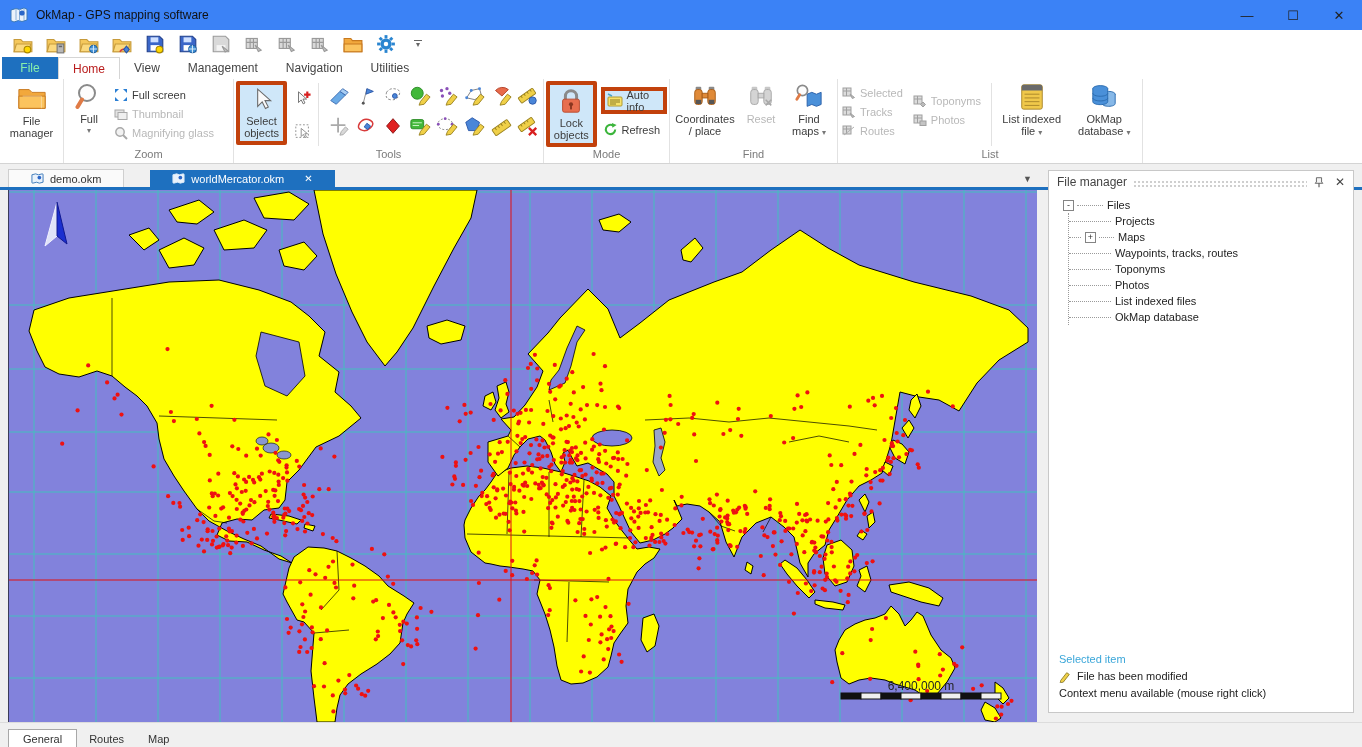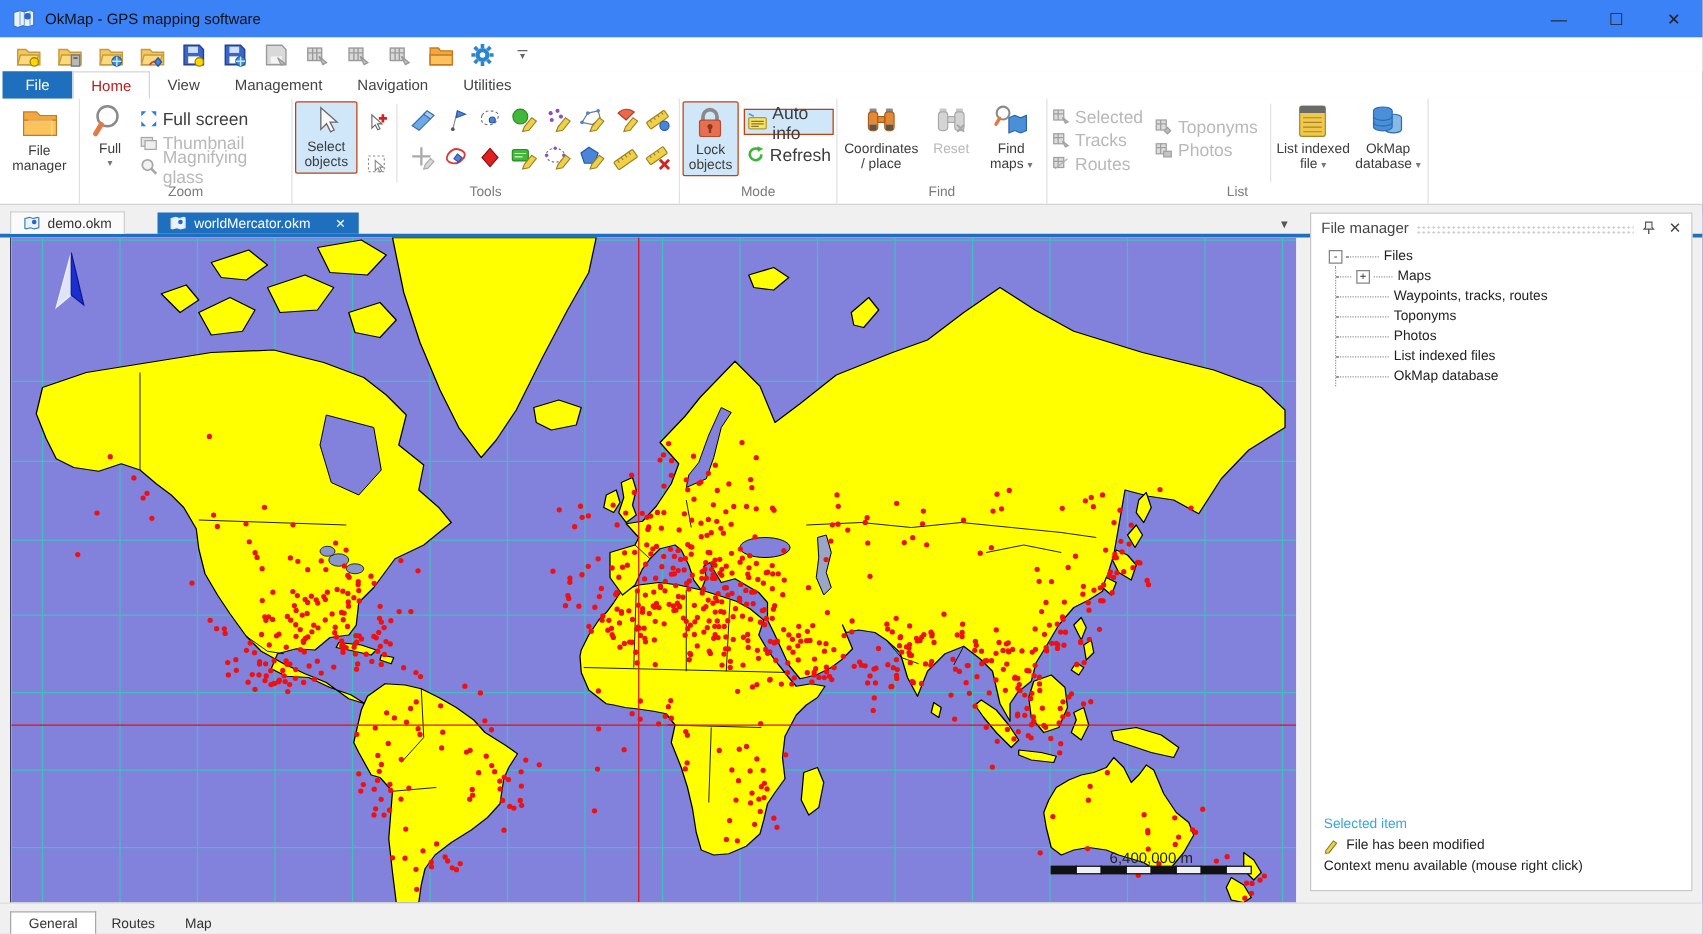--- a/index.html
+++ b/index.html
@@ -11,40 +11,40 @@
   .title{font-size:12px;color:#111;}
   .wincontrols{margin-left:auto;display:flex;height:30px;}
   .winbtn{width:46px;height:30px;display:flex;align-items:center;justify-content:center;color:#222;font-size:13px;cursor:default;}
   
   .qat{position:absolute;left:0;top:30px;width:1362px;height:27px;background:#fff;display:flex;align-items:center;padding-left:12px;gap:11px;}
   .qicon{width:22px;height:22px;display:flex;align-items:center;justify-content:center;}
   .qat .overflow{display:flex;flex-direction:column;align-items:center;color:#666;font-size:8px;line-height:4px;margin-left:6px;}
   .qat .overflow b{display:block;width:8px;border-top:1px solid #666;margin-bottom:2px;}
   
   .tabrow{position:absolute;left:0;top:57px;width:1362px;height:22px;background:#fff;display:flex;align-items:flex-end;}
-  .ftab{background:#1e70bf;color:#ffffff;width:56px;height:22px;display:flex;align-items:center;justify-content:center;margin-left:2px;}
+  .ftab{background:#1e70bf;color:#86efac;width:56px;height:22px;display:flex;align-items:center;justify-content:center;margin-left:2px;}
   .rtab{padding:3px 14px;height:22px;box-sizing:border-box;display:flex;align-items:center;color:#444;}
   .rtab.active{background:#fff;color:#b91c1c;border:1px solid #d5d5d5;border-bottom:none;}
   
   .ribbon{position:absolute;left:0;top:79px;width:1362px;height:84px;background:#fff;border-bottom:1px solid #d4d4d4;display:flex;}
   .grp{height:84px;border-right:1px solid #e2e2e2;display:flex;flex-direction:column;box-sizing:border-box;padding:2px 2px 0 2px;}
   .gc{flex:1;display:flex;align-items:flex-start;}
   .cap{height:15px;text-align:center;font-size:11px;color:#7a7a7a;}
   .bigbtn{display:flex;flex-direction:column;align-items:center;text-align:center;font-size:11px;color:#3c3c3c;line-height:12px;padding:2px 1px;border-radius:2px;}
   .bigbtn .bl{margin-top:2px;}
-  .hl{background:#cfe7f9;border:1px solid #c2410c;}
-  .smallrow{display:flex;align-items:center;gap:4px;font-size:14px;color:#3c3c3c;height:19px;padding:0 2px;}
+  .hl{background:#cfe7f9;border:4px solid #c2410c;}
+  .smallrow{display:flex;align-items:center;gap:4px;font-size:11px;color:#3c3c3c;height:19px;padding:0 2px;}
   .smallrow.dis{color:#b8b8b8;}
   .arrow{color:#777;font-size:8px;}
   .toolgrid{display:grid;grid-template-columns:repeat(8,27px);grid-template-rows:30px 30px;align-items:center;justify-items:center;margin-left:3px;}
   .toolbtn{width:25px;height:27px;display:flex;align-items:center;justify-content:center;}
   .vline{width:1px;background:#e2e2e2;margin:2px 3px;align-self:stretch;}
   
   .docstrip{position:absolute;left:0;top:170px;width:1362px;height:17px;border-bottom:3px solid #1e70bf;display:flex;align-items:flex-end;background:#f0f0f0;}
-  .dtab{height:17px;display:flex;align-items:center;gap:6px;padding:0 10px;font-size:11px;}
+  .dtab{height:17px;display:flex;align-items:center;gap:6px;padding:0 22px;font-size:11px;}
   .dtab.inactive{background:#fafafa;border:1px solid #cfcfcf;border-bottom:none;color:#333;margin-left:8px;}
   .dtab.active{background:#1e70bf;color:#fff;margin-left:26px;}
   .dtab .x{font-size:10px;margin-left:14px;}
   .strip-dd{margin-left:auto;margin-right:330px;color:#555;font-size:9px;align-self:center;}
   
   .mapwrap{position:absolute;left:8px;top:190px;width:1028px;height:532px;border-left:1px solid #3c3c5a;border-bottom:1px solid #3c3c5a;box-sizing:content-box;}
   
   .panel{position:absolute;left:1048px;top:170px;width:306px;height:543px;background:#fff;border:1px solid #c8c8c8;box-sizing:border-box;display:flex;flex-direction:column;}
   .phead{height:22px;display:flex;align-items:center;padding:0 6px 0 8px;color:#444;font-size:12px;gap:6px;}
   .phead .dots{flex:1;height:8px;margin-top:3px;background-image:radial-gradient(#cfcfcf 1px,transparent 1px);background-size:4px 4px;}
@@ -1630,20 +1630,24 @@
   </div>
 
   <div class="tree">
     <div class="trow">
       <span class="ebox">-</span>
       <span class="conn" style="width:26px"></span>
       <span>Files</span>
     </div>
     <div class="kids">
       <div class="trow">
+        <span class="conn" style="width:42px"></span>
+          <span>Projects</span>
+      </div>
+      <div class="trow">
         <span class="conn" style="width:12px"></span>
         <span class="ebox">+</span>
         <span class="conn" style="width:15px"></span>
         <span>Maps</span>
       </div>
       <div class="trow">
         <span class="conn" style="width:42px"></span>
           <span>Waypoints, tracks, routes</span>
       </div>
       <div class="trow">

